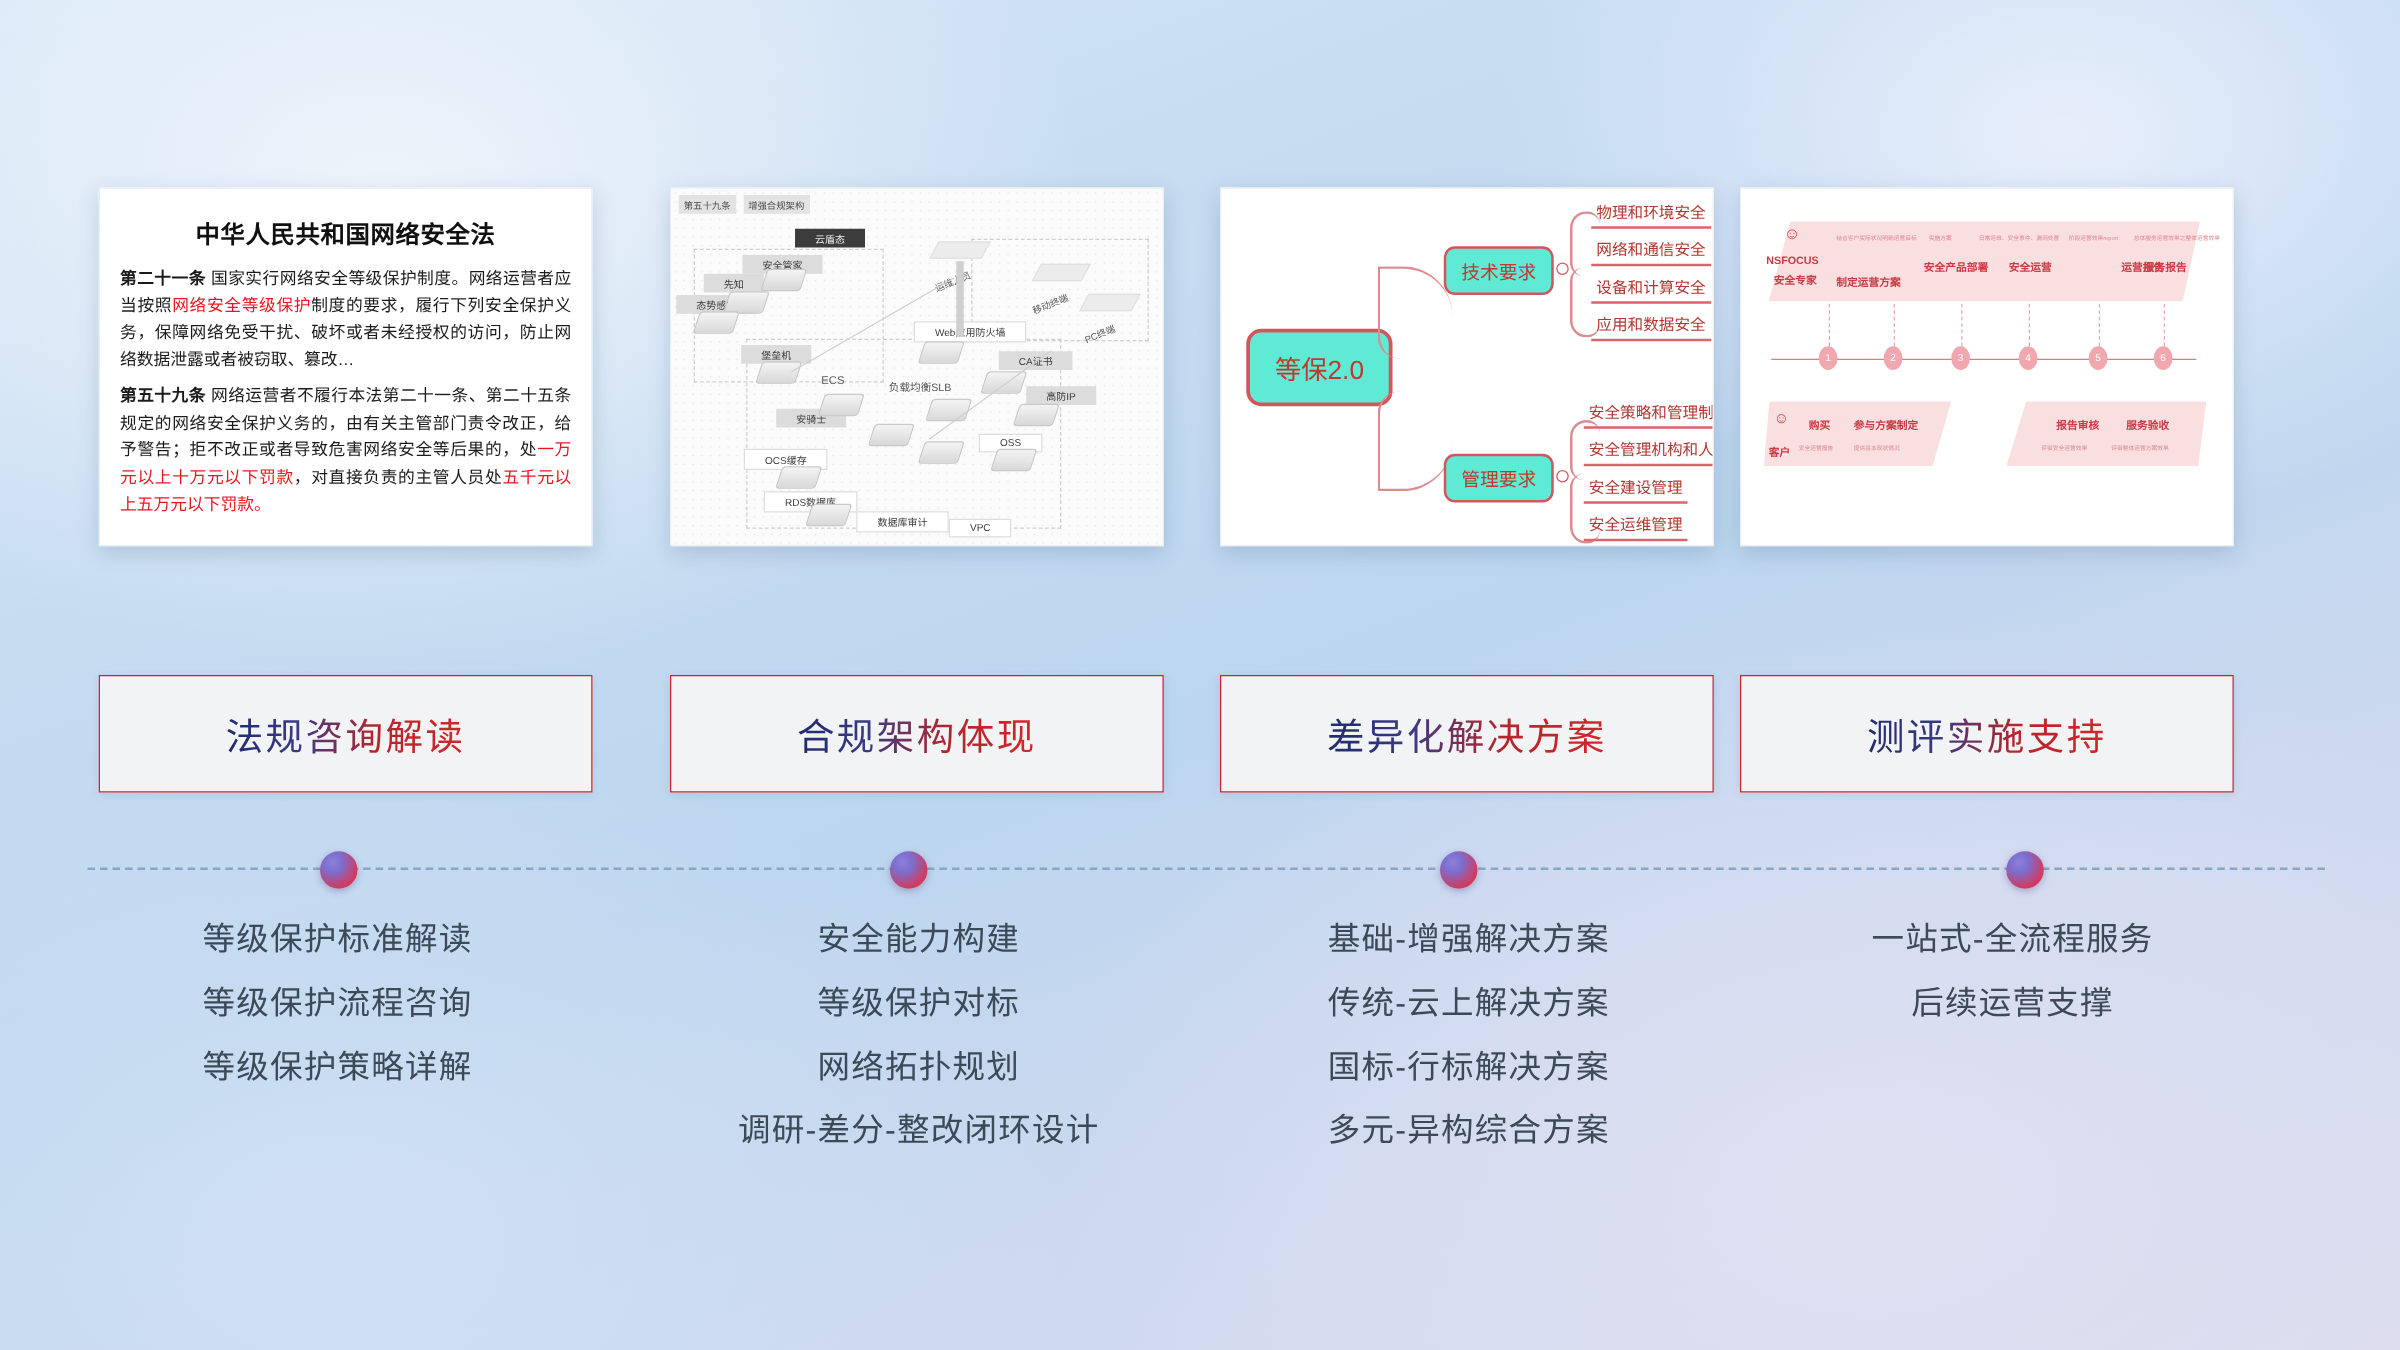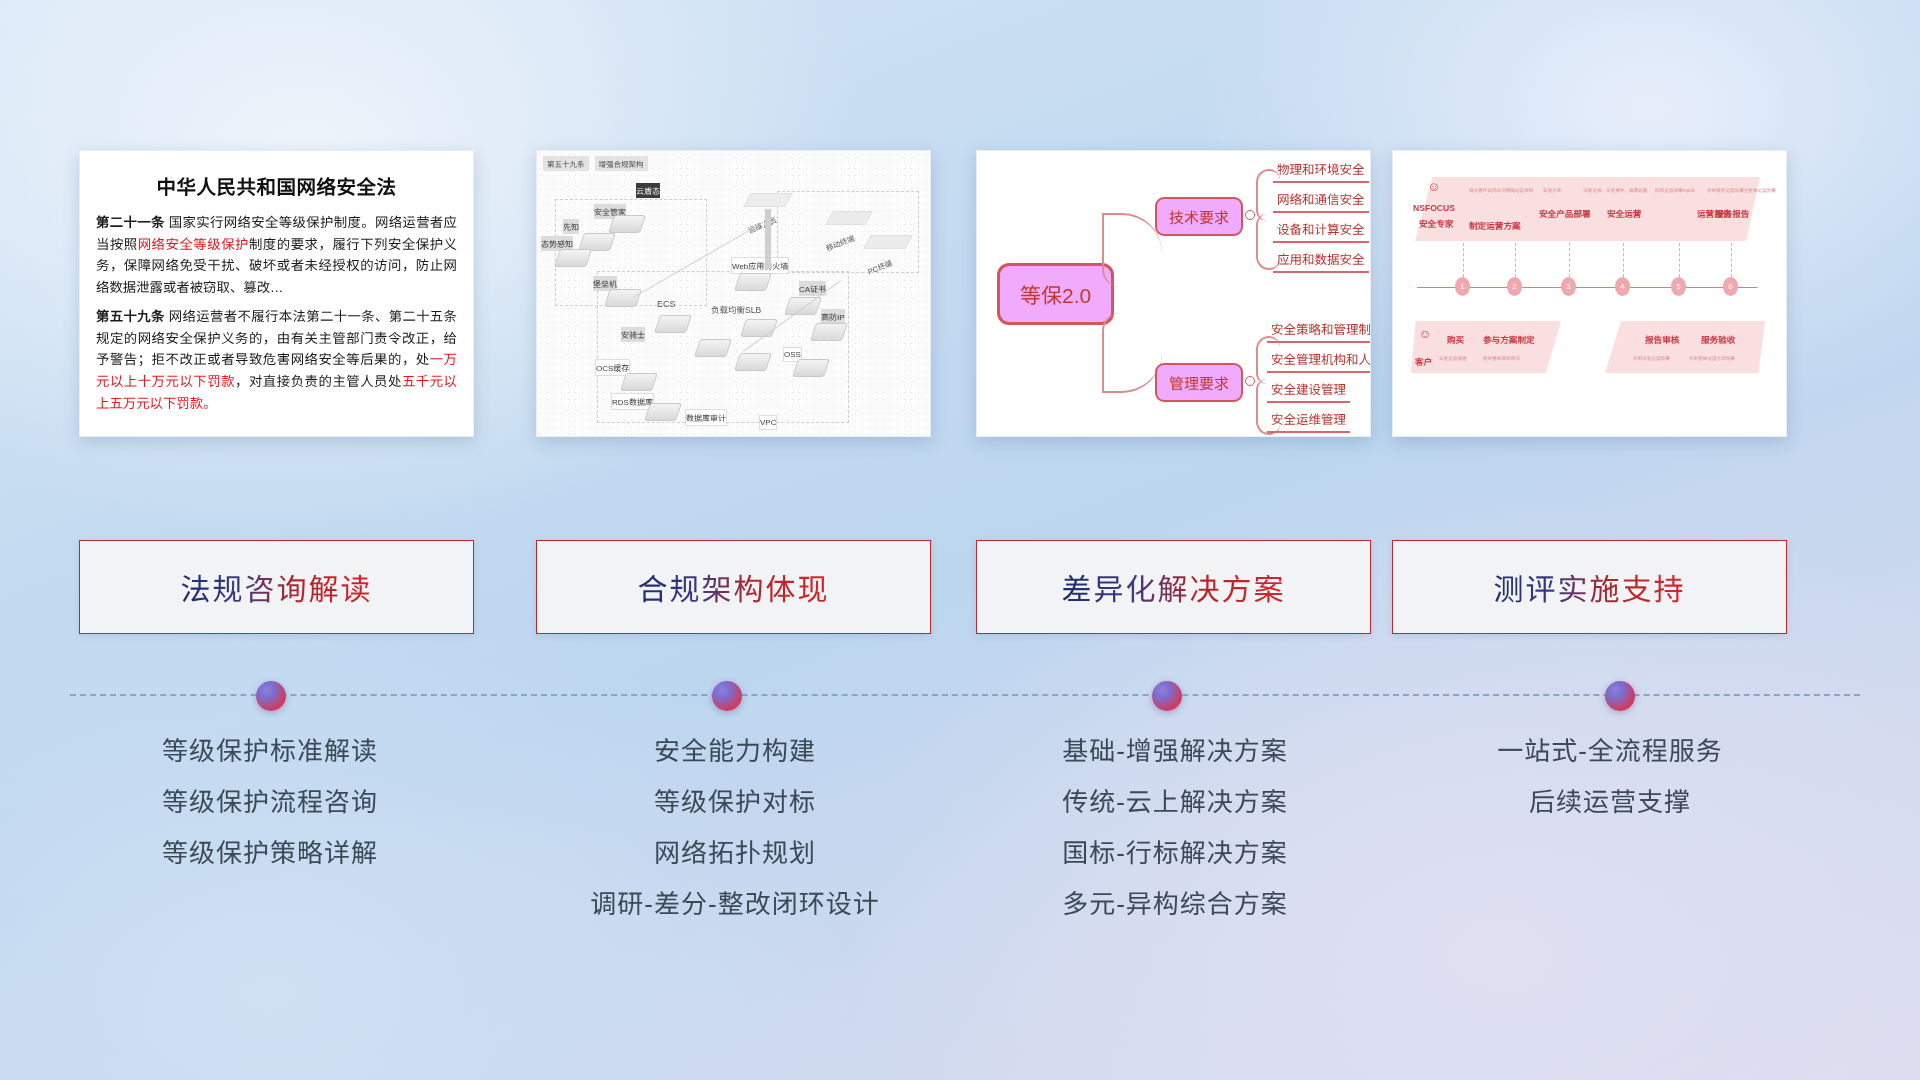--- a/index.html
+++ b/index.html
@@ -38,36 +38,36 @@
   .law p{margin:0 0 7px 0;font-size:13.4px;line-height:1.62;color:#1b1b1b;text-align:justify;}
   .law b{font-weight:bold;}
   .hl{color:#e8171f;}
 
   
   .arch{position:relative;width:100%;height:100%;background:#fbfbfb;
         background-image:radial-gradient(#e4e4e4 .7px, transparent .8px);
         background-size:7px 7px;}
   .arch .tabs{position:absolute;left:6px;top:5px;display:flex;gap:6px;}
   .arch .tabs span{font-size:7.5px;color:#4a4a4a;background:#e3e3e3;padding:2px 4px;}
-  .ablk{position:absolute;font-size:8px;color:#3a3a3a;background:#dcdcdc;padding:2px 0;white-space:nowrap;}
+  .ablk{position:absolute;font-size:8px;color:#3a3a3a;background:#dcdcdc;padding:2px 16px;white-space:nowrap;}
   .ablk.dark{background:#3c3c3c;color:#eee;}
   .ablk.lite{background:#fff;border:1px solid #ddd;}
   .ablk.plain{background:transparent;padding:0;color:#555;}
   .node{position:absolute;width:30px;height:16px;border-radius:3px;
         background:linear-gradient(180deg,#f3f3f3,#d9d9d9);border:1px solid #c9c9c9;
         transform:skewX(-18deg);}
   .plate{position:absolute;background:#ececec;border:1px solid #e0e0e0;transform:skewX(-28deg);}
   .dashbox{position:absolute;border:1px dashed #cfcfcf;}
   .aline{position:absolute;background:#cfcfcf;height:1px;transform-origin:0 0;}
 
   
   .mind{position:relative;width:100%;height:100%;background:#fff;}
   .mnode{
     position:absolute;border:2px solid #d2565c;border-radius:9px;
-    background:#f0abfc;color:#c0392f;font-size:15px;
+    background:#5eead4;color:#c0392f;font-size:15px;
     padding:7px 12px;white-space:nowrap;
   }
   .mnode.root{font-size:21px;padding:13px 20px;border-width:3px;border-radius:12px;}
   .mleaf{
     position:absolute;color:#b4352f;font-size:12.5px;white-space:nowrap;
     border-bottom:2px solid #d9666b;padding:0 4px 3px 4px;
   }
   .mcurve{position:absolute;border:2px solid #dc8b8f;border-radius:18px;}
   .mdot{position:absolute;width:8px;height:8px;border-radius:50%;border:1.5px solid #d2565c;background:#fff;}
 

